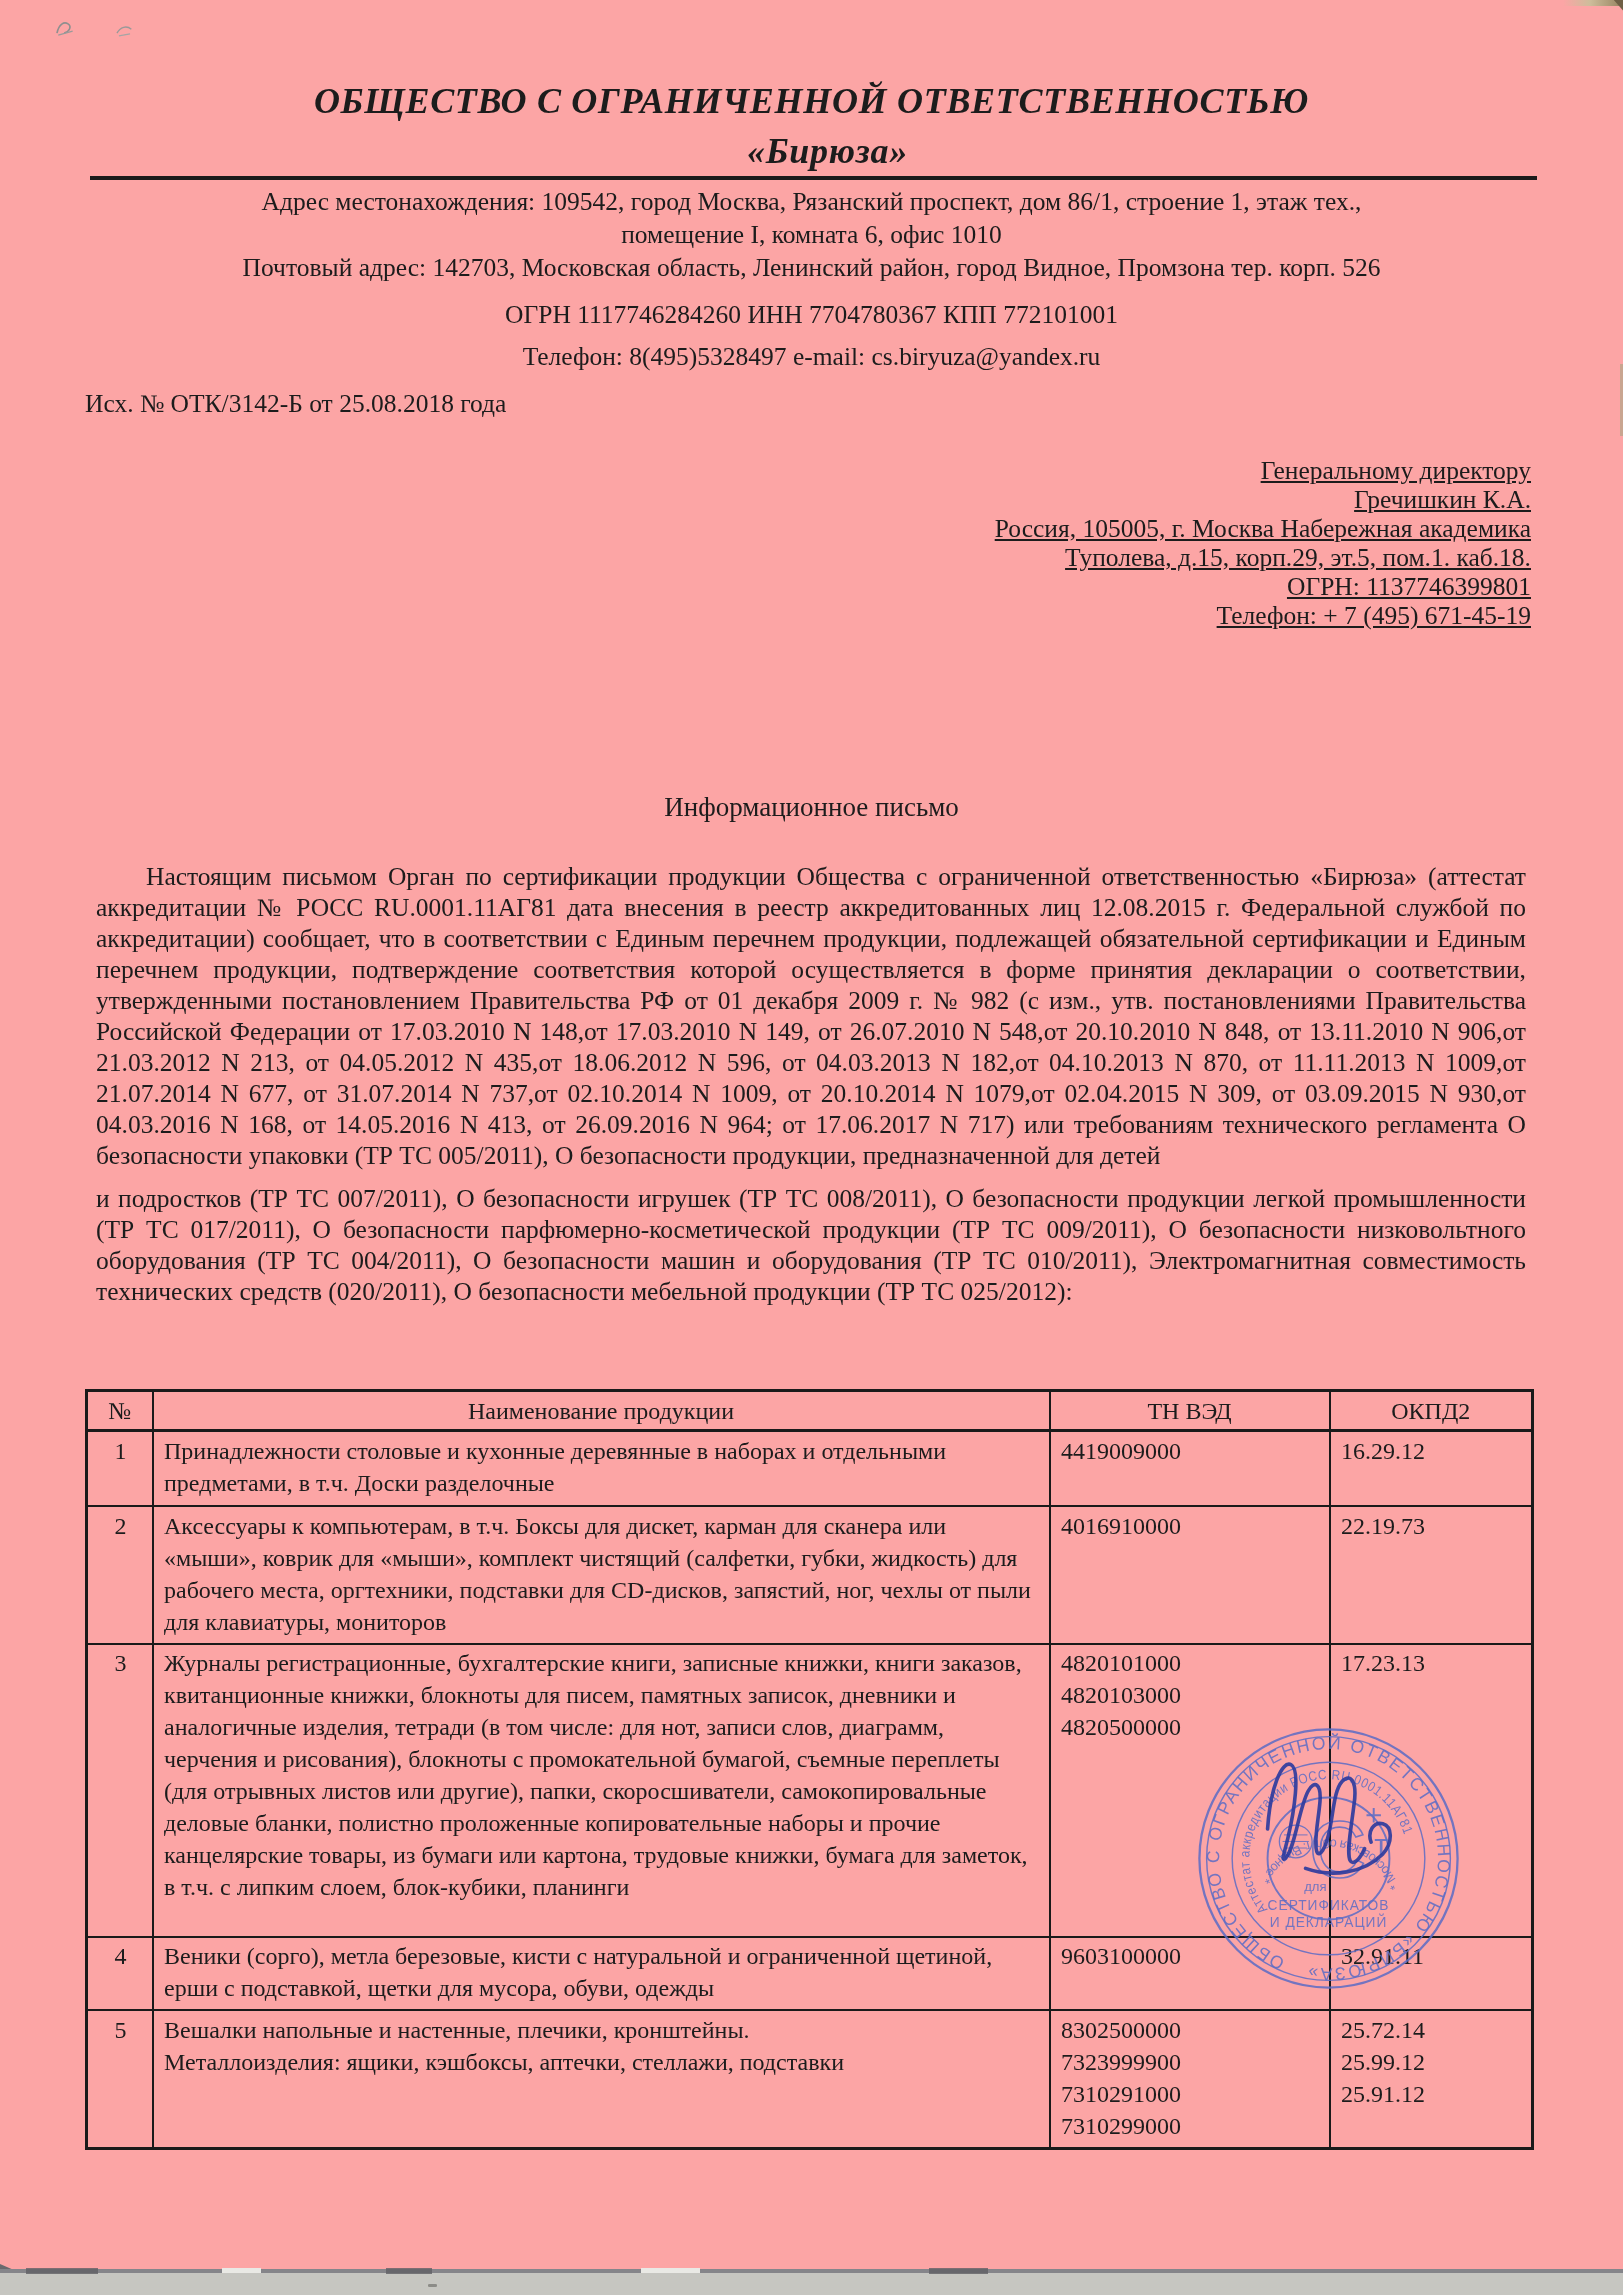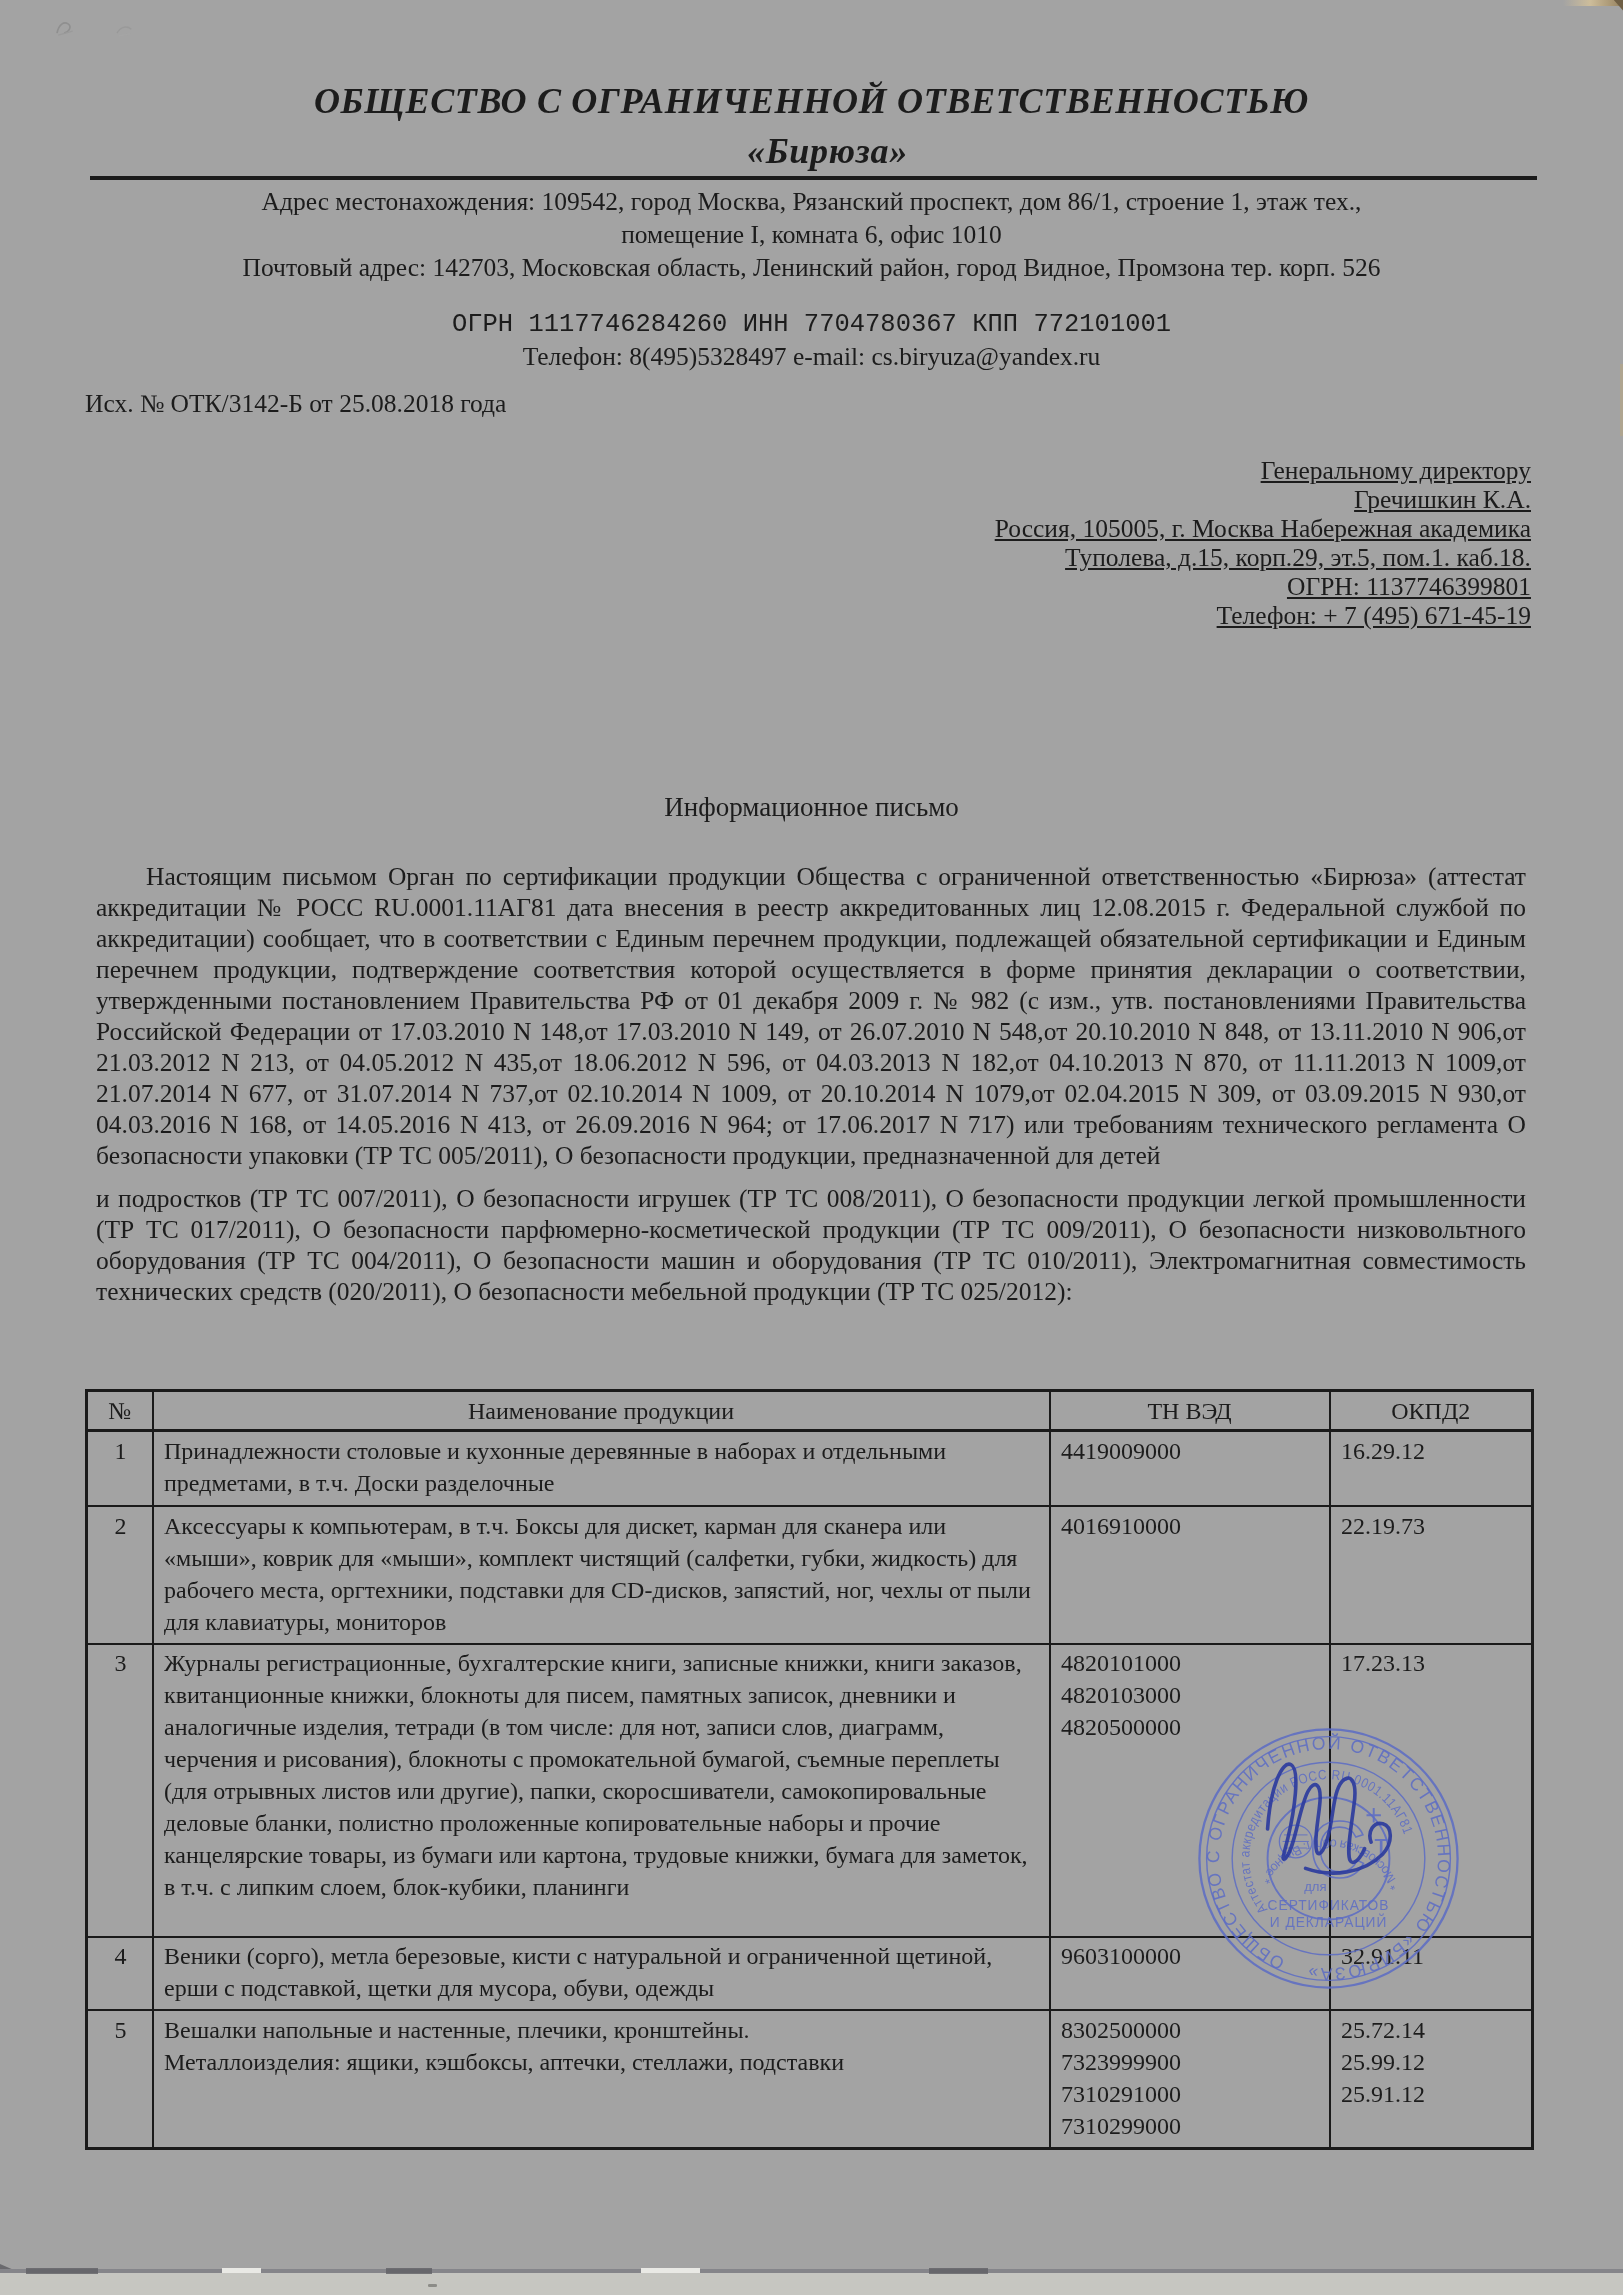--- a/index.html
+++ b/index.html
@@ -1,33 +1,33 @@
 <!DOCTYPE html>
 <html style="font-size:10.5px"><head>
 <meta charset="utf-8">
 <style>
   html,body{margin:0;padding:0;background:#e8e8e6;}
   .page{
     position:relative;
     width:1623px;height:2295px;
-    background:#a3a3a3;
+    background:#fca5a5;
     font-family:"Liberation Serif", serif;
     color:#1c1c1c;
     overflow:hidden;
   }
   .center{position:absolute;left:0;right:0;text-align:center;}
   .org-line{font-size:36px;font-weight:bold;font-style:italic;letter-spacing:0.7px;}
   #org1{top:80px;}
   #org2{top:130px;padding-left:32px;}
   .rule{position:absolute;top:176px;left:90px;width:1447px;height:3.9px;background:#1b1b1b;}
   .addr{font-size:25.5px;}
   #addr1{top:187px;}
   #addr2{top:220px;}
   #addr3{top:253px;}
-  #ogrn-line{top:310px;font-family:Liberation Mono, monospace;}
+  #ogrn-line{top:300px;}
   #phone-line{top:342px;}
   #ref-line{position:absolute;top:389px;left:85px;font-size:25.5px;}
   #recipient{position:absolute;top:456px;right:92px;text-align:right;font-size:25.5px;line-height:29px;text-decoration:underline;}
   #info-title{top:792px;font-size:27px;}
   #body-text{position:absolute;top:849px;left:84px;width:1454px;font-size:25.5px;line-height:31px;text-align:justify;}
   #body-text p{margin:12px;}
   #body-text p.indent{text-indent:50px;}
 
   table.products{
     position:absolute;top:1389px;left:85px;width:1447px;

